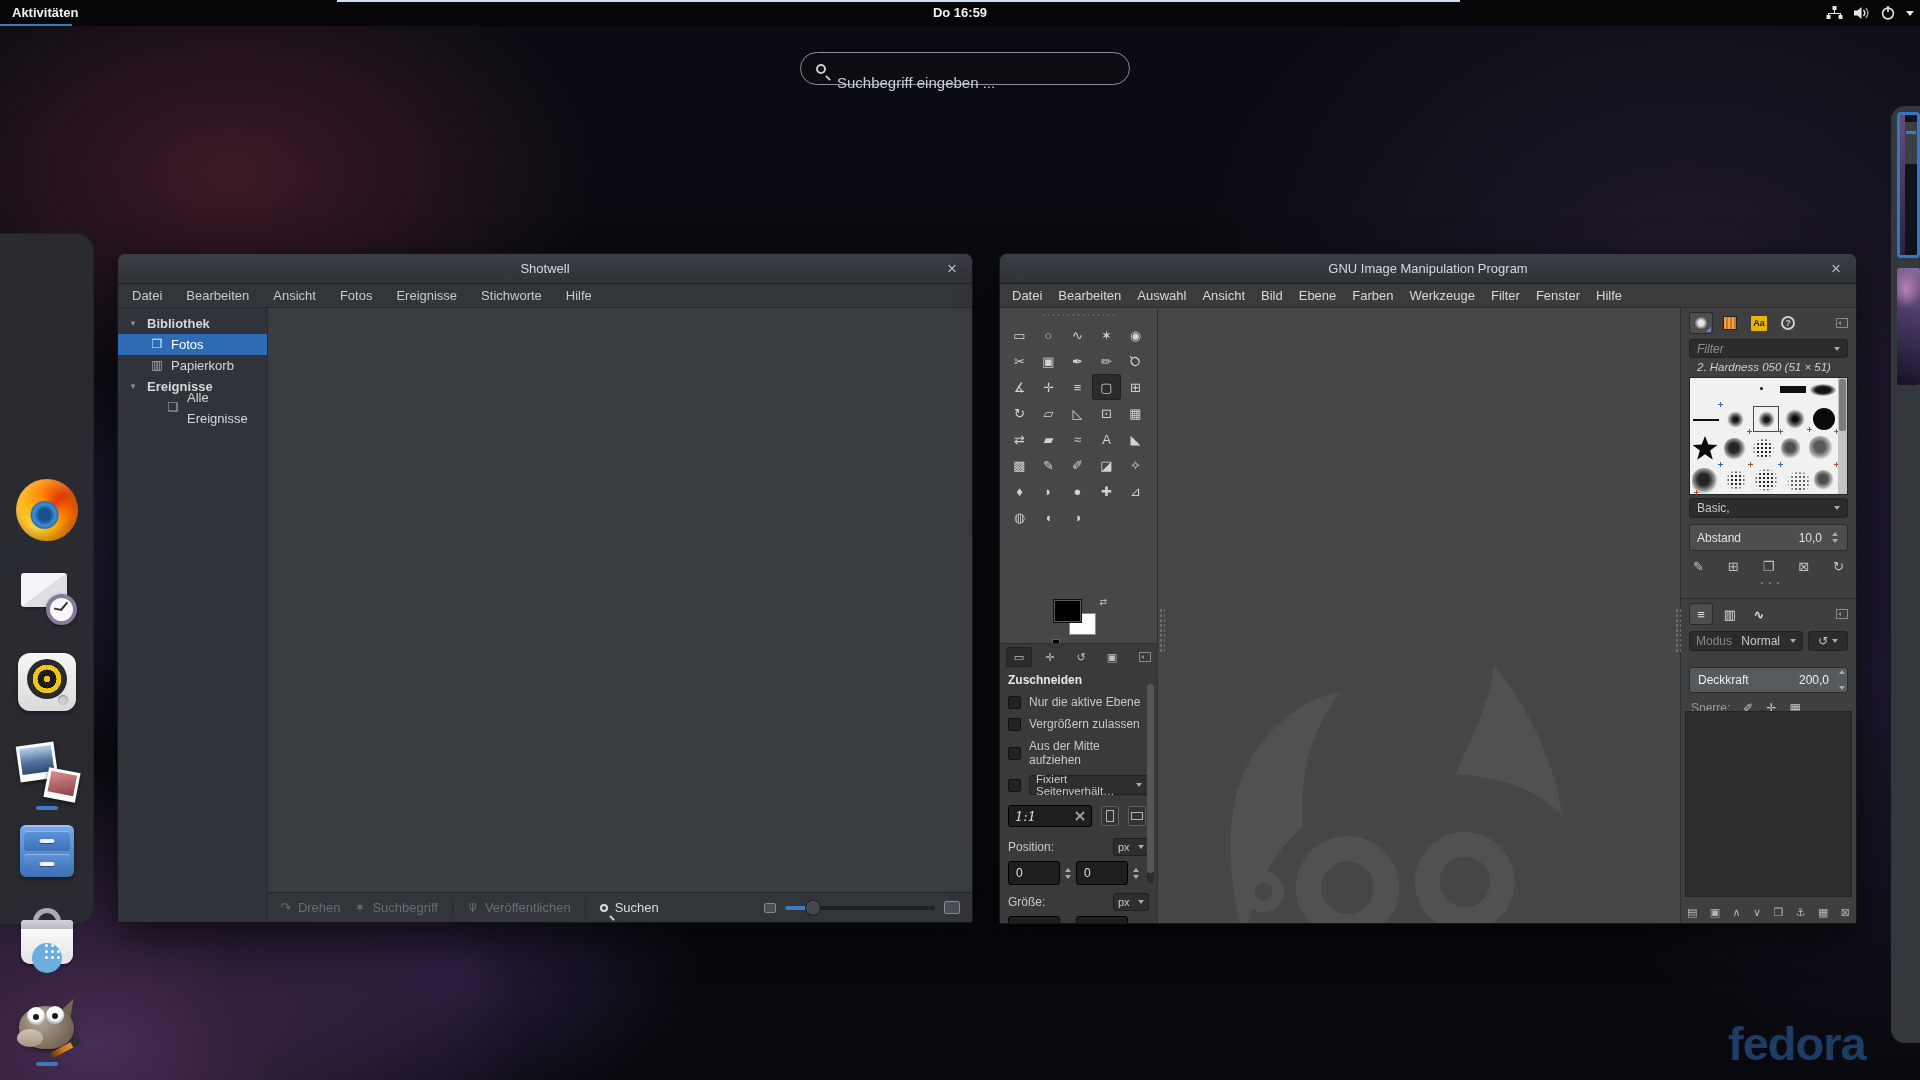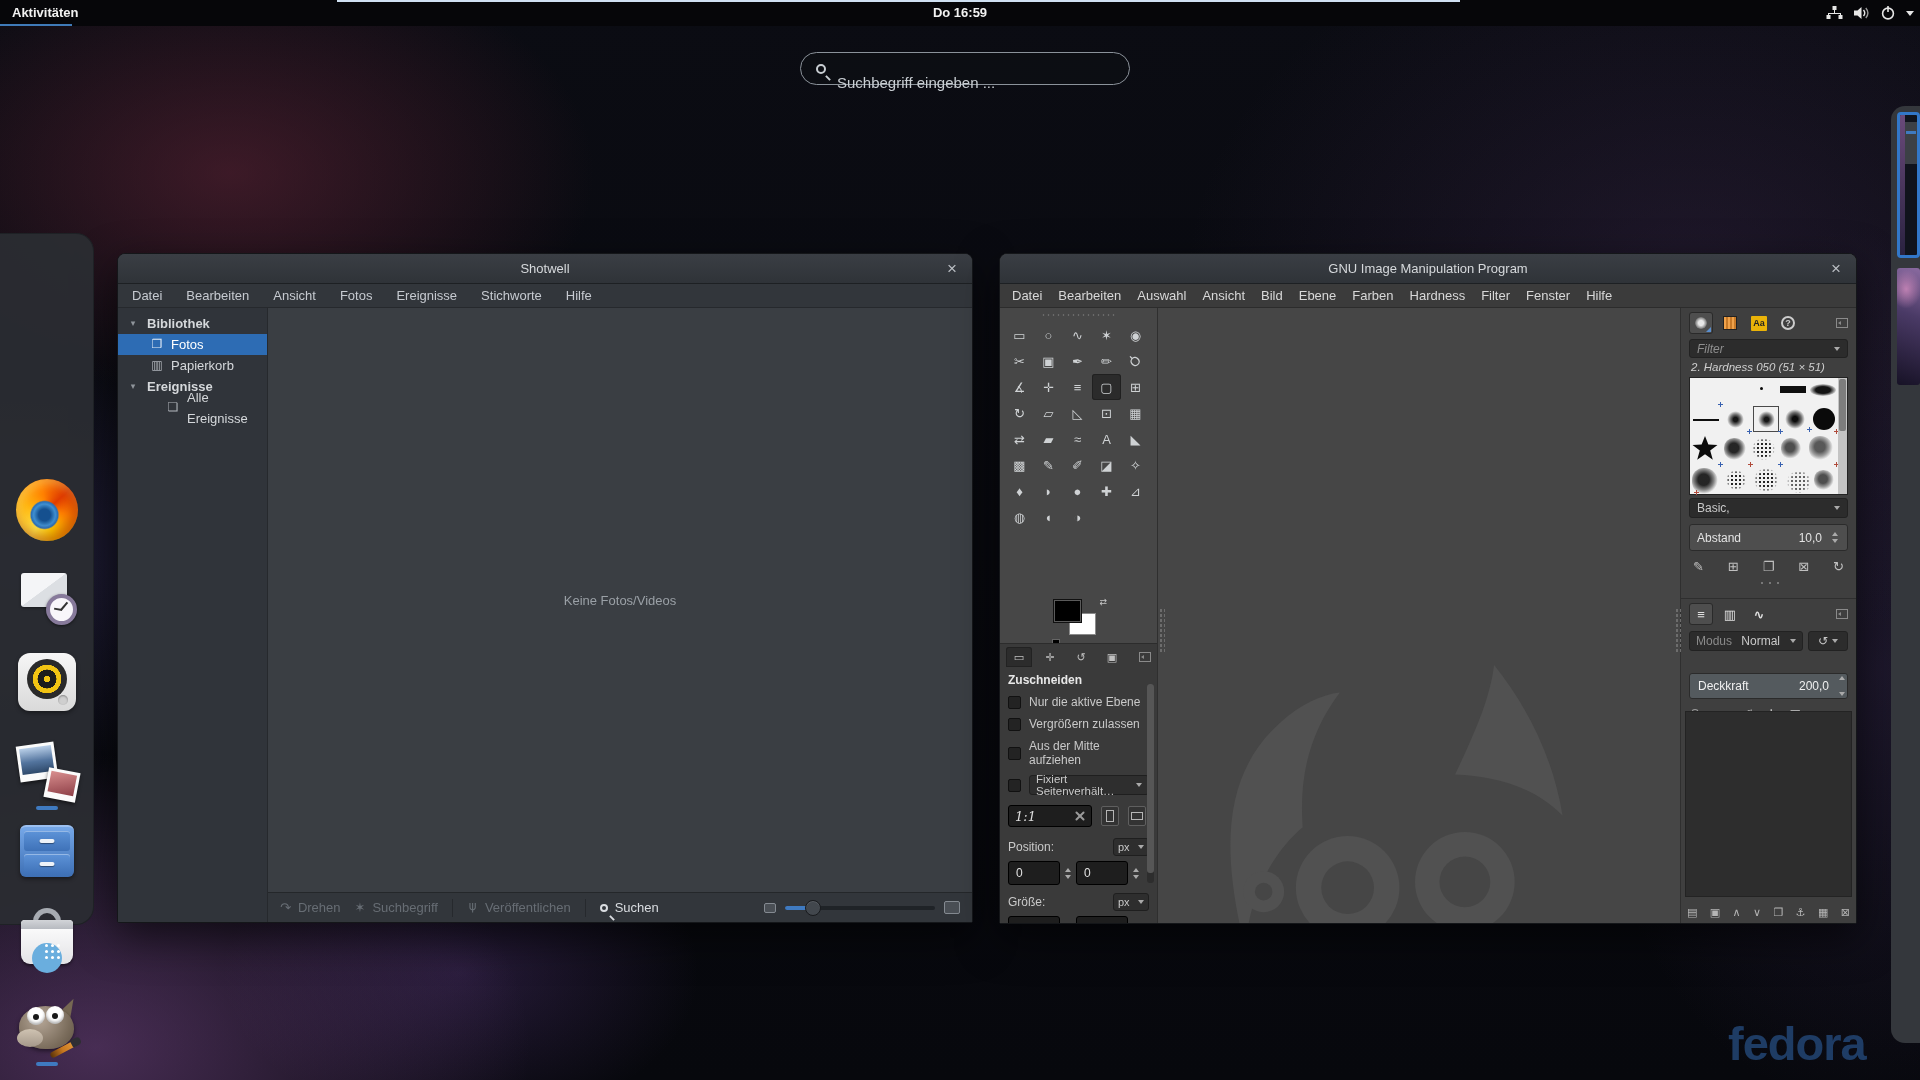--- a/index.html
+++ b/index.html
@@ -156,21 +156,21 @@
   .rtabs{display:flex;align-items:center;gap:5px;padding:4px 8px 2px;height:28px;}
   .rtab{width:24px;height:22px;display:flex;align-items:center;justify-content:center;border-radius:3px;position:relative;}
   .rtab.sel{background:#4e4e4e;box-shadow:inset 0 0 0 1px #2a2a2a;}
   .brushdot{width:12px;height:12px;border-radius:50%;background:radial-gradient(circle,#e8e8e8 0 30%,rgba(220,220,220,.25) 70%,transparent 75%);}
   .rtab .corner{position:absolute;right:2px;bottom:2px;width:0;height:0;border-left:5px solid transparent;border-bottom:5px solid #5a8fd0;}
   .pattern{width:14px;height:14px;background:repeating-linear-gradient(90deg,#f0a24a 0 2px,#c87a28 2px 4px);border:1px solid #222;}
   .fonttab{width:16px;height:15px;background:#eab308;color:#222;font-size:9px;font-weight:700;display:flex;align-items:center;justify-content:center;border-radius:1px;}
   .helptab{width:14px;height:14px;border:2px solid #cdcdcd;border-radius:50%;color:#cdcdcd;font-size:9px;font-weight:700;display:flex;align-items:center;justify-content:center;}
   .rcombo{margin:3px 8px;height:19px;background:#2c2c2c;border:1px solid #222;border-radius:3px;display:flex;align-items:center;padding:0 7px;}
   .rcombo .ph2{font-style:italic;color:#8f8f8f;}
-  .brushname{margin:2px 10px 0;font-style:italic;font-size:11.5px;color:#cfcfcf;white-space:nowrap;}
+  .brushname{margin:2px 16px 0;font-style:italic;font-size:11.5px;color:#cfcfcf;white-space:nowrap;}
   .brusharea{position:relative;margin:4px 8px 0;height:118px;background:#f1f1f1;border:1px solid #232323;}
   .brusharea .sb{position:absolute;right:-0px;top:0;bottom:0;width:9px;background:#c4c4c4;}
   .brusharea .sb .th{position:absolute;left:1px;right:1px;top:1px;height:52px;background:#7d7d7d;border-radius:2px;}
   .b-it{position:absolute;}
   .soft{border-radius:50%;background:radial-gradient(circle,rgba(10,10,10,.95) 0 18%,rgba(30,30,30,.55) 45%,transparent 70%);}
   .hard{border-radius:50%;background:#0a0a0a;}
   .bline{background:#0f0f0f;}
   .bell{border-radius:50%;background:radial-gradient(ellipse,rgba(8,8,8,.95) 0 40%,transparent 75%);}
   .selbr{border:1px solid #4a4a4a;}
   .star{width:26px;height:25px;background:#0c0c0c;clip-path:polygon(50% 0,63% 34%,98% 36%,70% 58%,80% 95%,50% 73%,20% 95%,30% 58%,2% 36%,37% 34%);}
@@ -183,21 +183,21 @@
   .sliderbox{margin:6px 8px 0;height:27px;background:#4e4e4e;border:1px solid #2b2b2b;border-radius:3px;display:flex;align-items:center;padding:0 7px;color:#e3e3e3;}
   .sliderbox .val{margin-left:auto;padding-right:8px;}
   .rbtns{display:flex;justify-content:space-between;padding:8px 12px 0;font-size:13px;color:#c0c0c0;}
   .grip3{margin:7px auto 0;width:22px;height:4px;background-image:radial-gradient(#777 1.4px,transparent 1.6px);background-size:8px 4px;}
   .lsec{position:absolute;left:0;right:0;top:290px;bottom:0;border-top:1px solid #2e2e2e;background:#3f3f3f;}
   .ltabicon{font-size:13px;color:#e0e0e0;font-weight:700;}
   .modrow{display:flex;align-items:center;gap:5px;padding:4px 8px 0;}
   .modcombo{flex:1;height:20px;background:#2c2c2c;border:1px solid #222;border-radius:3px;display:flex;align-items:center;padding:0 6px;gap:6px;}
   .modcombo .dim{color:#8a8a8a;}
   .modbtn{width:40px;height:20px;background:#2c2c2c;border:1px solid #222;border-radius:3px;display:flex;align-items:center;justify-content:center;gap:4px;color:#c9c9c9;}
-  .opac{margin:22px 8px 0;height:26px;background:#545a5e;border:1px solid #2b2b2b;border-radius:3px;display:flex;align-items:center;padding:0 8px;color:#f0f0f0;position:relative;}
+  .opac{margin:16px 8px 0;height:26px;background:#545a5e;border:1px solid #2b2b2b;border-radius:3px;display:flex;align-items:center;padding:0 8px;color:#f0f0f0;position:relative;}
   .opac .val{margin-left:auto;padding-right:10px;}
   .opac .spins{position:absolute;right:2px;top:2px;bottom:2px;display:flex;flex-direction:column;justify-content:space-between;}
   .lockrow{display:flex;align-items:center;gap:13px;padding:8px 10px 0;color:#9a9a9a;}
   .lockrow .lk{color:#c9c9c9;font-size:12px;}
   .layerlist{position:absolute;left:4px;right:4px;top:112px;bottom:26px;background:#2d2d2d;border:1px solid #232323;}
   .lbtns{position:absolute;left:6px;right:6px;bottom:4px;display:flex;justify-content:space-between;font-size:11px;color:#b5b5b5;}
   
   .fedora{position:absolute;left:1728px;top:1016px;font-size:47px;font-weight:700;letter-spacing:-1px;color:#24497a;opacity:.8;z-index:4;}
   .wstrip{position:absolute;left:1891px;top:106px;width:29px;height:937px;background:#34373c;border-radius:14px 0 0 14px;z-index:50;}
   .wthumb1{position:absolute;left:6px;top:6px;width:23px;height:146px;border:3px solid #3277c8;border-radius:4px;background:#10131c;overflow:hidden;}
@@ -343,23 +343,20 @@
         <div class="sw-row group">
           <span class="ico">▾</span>
           <span class="lbl">Ereignisse</span>
         </div>
 
         <div class="sw-row child sub">
           <span class="ico">❏</span>
           <span class="lbl">Alle Ereignisse</span>
         </div>
       </div>
-    <div class="sw-main">
-      <div class="sw-empty">Keine Fotos/Videos</div>
-    </div>
     <div class="sw-tb">
       <span class="tbtn dis">
           <span class="ig">↷</span>
           <span>Drehen</span>
         </span>
       <span class="tbtn dis">
           <span class="ig">✶</span>
           <span>Suchbegriff</span>
         </span>
       <span class="vsep"></span>
@@ -390,21 +387,21 @@
     </div>
     <div class="menubar">
 
     <span class="mi">Datei</span>
         <span class="mi">Bearbeiten</span>
         <span class="mi">Auswahl</span>
         <span class="mi">Ansicht</span>
         <span class="mi">Bild</span>
         <span class="mi">Ebene</span>
         <span class="mi">Farben</span>
-        <span class="mi">Hardness</span>
+        <span class="mi">Werkzeuge</span>
         <span class="mi">Filter</span>
         <span class="mi">Fenster</span>
         <span class="mi">Hilfe</span>
       </div>
 
     <div class="g-left">
       <div class="g-grip"></div>
       <div class="toolgrid">
 
           <div class="tcell">

